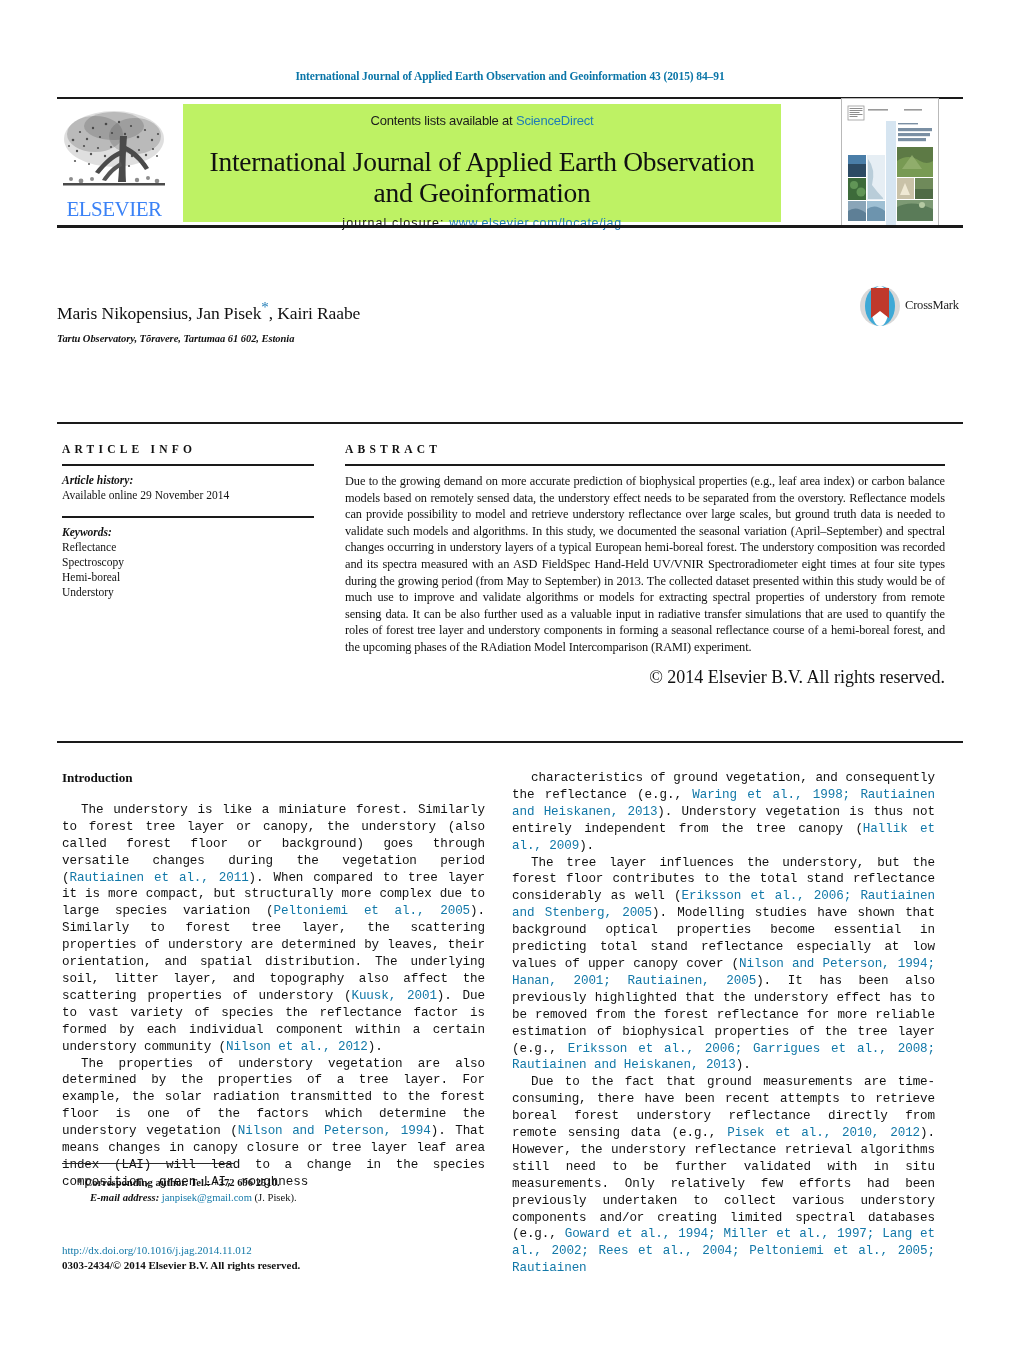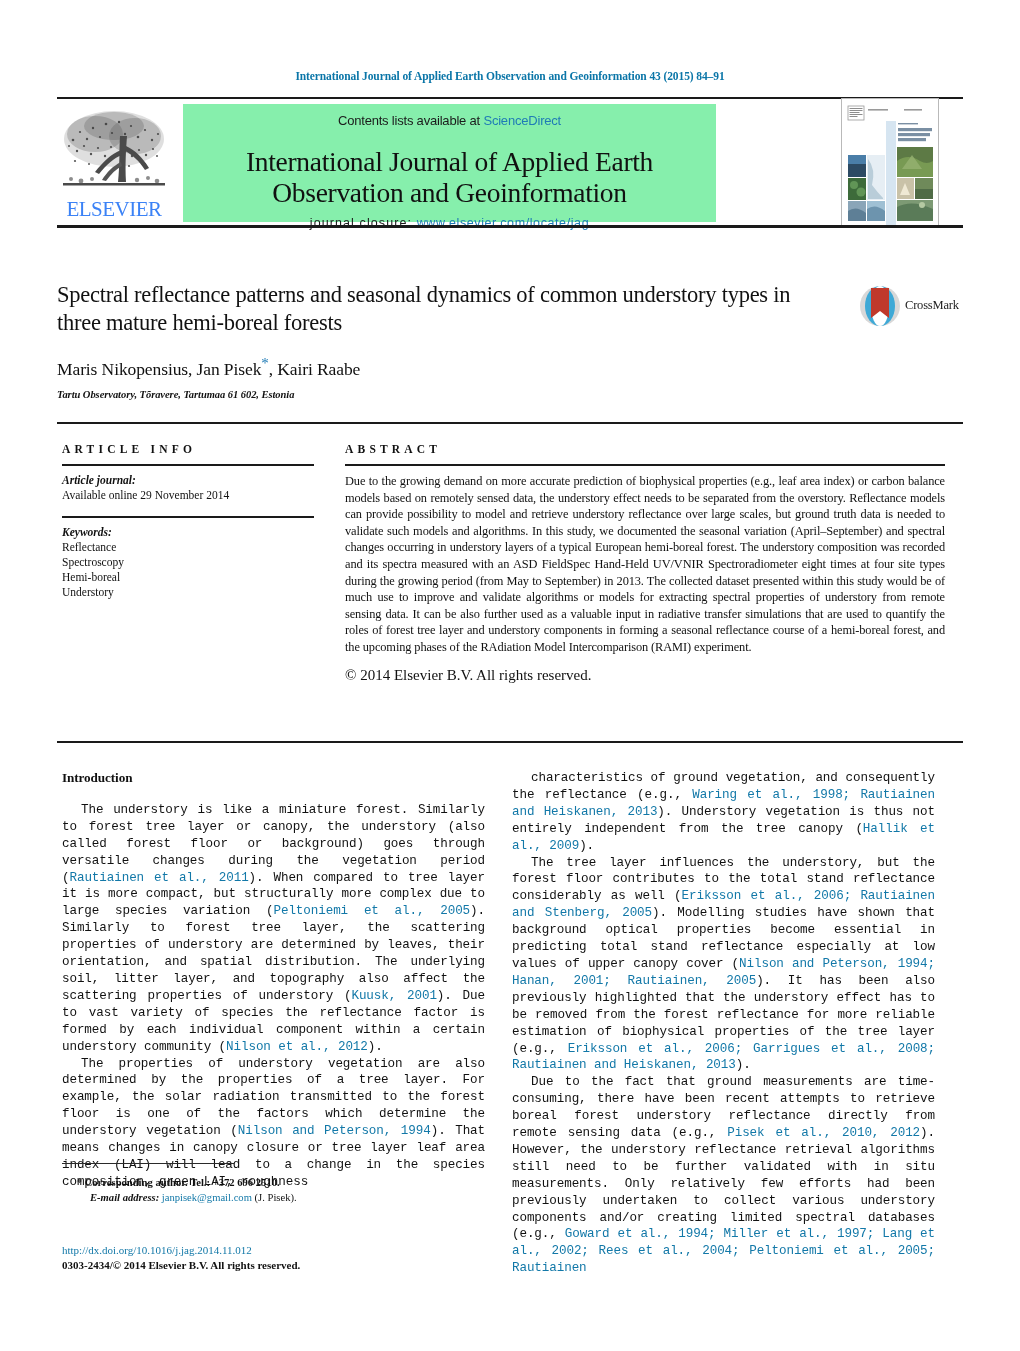--- a/index.html
+++ b/index.html
@@ -65,23 +65,23 @@
     text-align: center;
     font-family: "Liberation Serif", serif;
     font-size: 21px;
     letter-spacing: -0.5px;
     color: #3b82f6;
     font-weight: 400;
   }
   .journal-band {
     position: absolute;
     left: 126px; top: 7px;
-    width: 533px;
+    width: 598px;
     height: 118px;
-    background: #86efac;
+    background: #bef264;
     text-align: center;
   }
   .contents-line {
     margin-top: 9px;
     font-family: "Liberation Sans", sans-serif;
     font-size: 13px;
     color: #1b1b1b;
     letter-spacing: -0.2px;
   }
   .contents-line .sd {
@@ -217,23 +217,23 @@
   .abstract-body {
     font-family: "Liberation Serif", serif;
     font-size: 12.4px;
     line-height: 16.6px;
     color: #111;
     text-align: justify;
     letter-spacing: -0.12px;
   }
   .copyright-line {
     margin-top: 11px;
-    text-align: left;
-    font-family: "Liberation Serif", serif;
-    font-size: 15px;
+    text-align: right;
+    font-family: "Liberation Serif", serif;
+    font-size: 18px;
     color: #111;
   }
 
   .rule-abstract-bottom {
     position: absolute;
     left: 57px; top: 741px;
     width: 906px; height: 2px;
     background: #1a1a1a;
   }
 
@@ -428,21 +428,20 @@
         <rect x="55" y="101" width="36" height="21" fill="#7d9a74"></rect>
         <path d="M55 108 Q70 100 91 110 L91 122 L55 122 Z" fill="#5a7b58"></path>
         <circle cx="80" cy="106" r="3" fill="#b5c9a2"></circle>
       </svg>
     </div>
 
     <div class="masthead-rule-bottom"></div>
   </div>
 
   <div class="title-block">
-    <div class="article-title">Spectral reflectance patterns and seasonal dynamics of common understory types in three mature hemi-boreal forests</div>
     <div class="authors">
       <span>Maris Nikopensius, Jan Pisek</span><sup class="star">*</sup><span>, Kairi Raabe</span>
     </div>
     <div class="affiliation">Tartu Observatory, Tõravere, Tartumaa 61 602, Estonia</div>
 
     <div class="crossmark">
       <svg class="crossmark-badge" viewBox="0 0 42 42" xmlns="http://www.w3.org/2000/svg">
         <circle cx="21" cy="21" r="20" fill="#d8d8d8"></circle>
         <ellipse cx="21" cy="21" rx="15" ry="20" fill="#3fa9d6"></ellipse>
         <ellipse cx="21" cy="21" rx="9" ry="20" fill="#ffffff"></ellipse>
@@ -451,21 +450,21 @@
       </svg>
       <div class="crossmark-text">CrossMark</div>
     </div>
   </div>
 
   <div class="rule-title-bottom"></div>
 
   <div class="info-col">
     <div class="section-head">ARTICLE INFO</div>
     <div class="thin-rule"></div>
-    <div class="info-sub">Article journal:</div>
+    <div class="info-sub">Article history:</div>
     <div class="info-text">Available online 29 November 2014</div>
     <div class="thin-rule" style="margin-top:13px"></div>
     <div class="info-sub">Keywords:</div>
     <div class="info-text">Reflectance</div>
     <div class="info-text">Spectroscopy</div>
     <div class="info-text">Hemi-boreal</div>
     <div class="info-text">Understory</div>
   </div>
 
   <div class="abstract-col">

